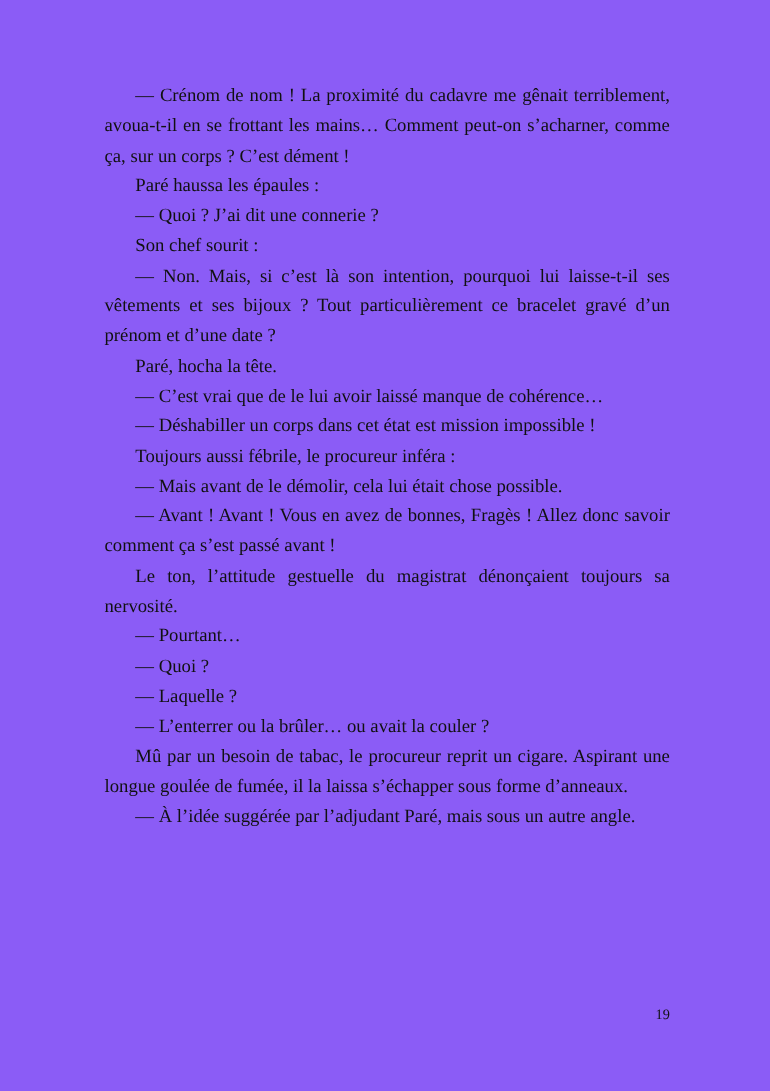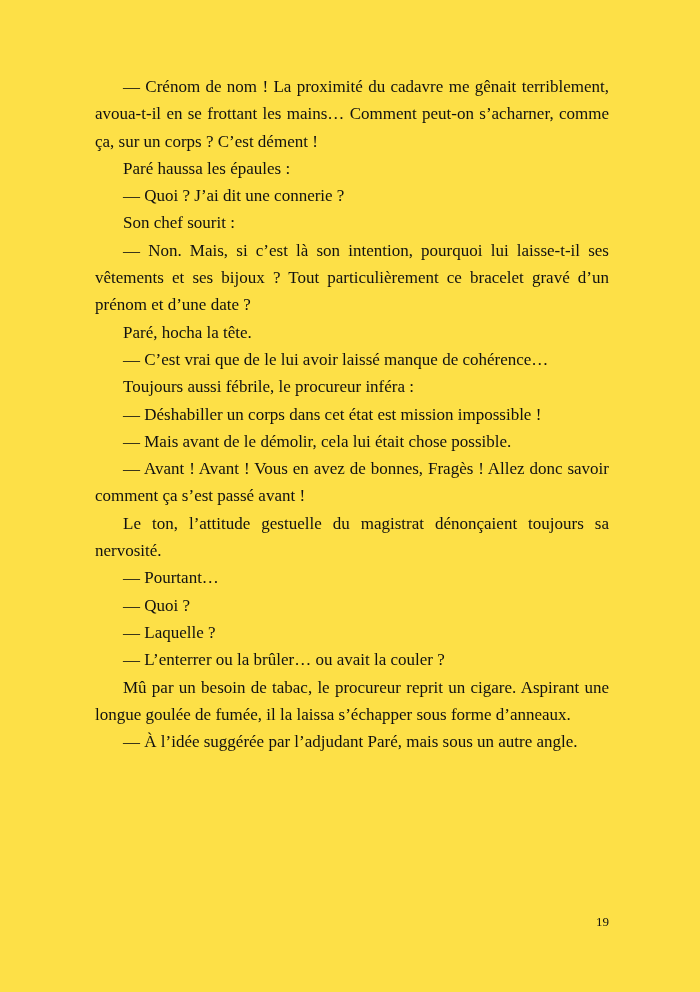--- a/index.html
+++ b/index.html
@@ -4,21 +4,21 @@
 <style>
   html, body {
     margin: 0;
     padding: 0;
     background: #ffffff;
   }
   .book-page {
     position: relative;
     width: 700px;
     height: 992px;
-    background: #fde047;
+    background: #8b5cf6;
     overflow: hidden;
     font-family: "Liberation Serif", "DejaVu Serif", serif;
     color: #111111;
   }
   .page-text {
     position: absolute;
     left: 95px;
     top: 73px;
     width: 514px;
     font-size: 17px;
@@ -45,22 +45,22 @@
 
 <div class="book-page">
   <div class="page-text">
     <p>— Crénom de nom ! La proximité du cadavre me gênait terriblement, avoua-t-il en se frottant les mains… Comment peut-on s’acharner, comme ça, sur un corps ? C’est dément !</p>
     <p>Paré haussa les épaules :</p>
     <p>— Quoi ? J’ai dit une connerie ?</p>
     <p>Son chef sourit :</p>
     <p>— Non. Mais, si c’est là son intention, pourquoi lui laisse-t-il ses vêtements et ses bijoux ? Tout particulièrement ce bracelet gravé d’un prénom et d’une date ?</p>
     <p>Paré, hocha la tête.</p>
     <p>— C’est vrai que de le lui avoir laissé manque de cohérence…</p>
+    <p>— Déshabiller un corps dans cet état est mission impossible !</p>
     <p>Toujours aussi fébrile, le procureur inféra :</p>
-    <p>— Déshabiller un corps dans cet état est mission impossible !</p>
     <p>— Mais avant de le démolir, cela lui était chose possible.</p>
     <p>— Avant ! Avant ! Vous en avez de bonnes, Fragès ! Allez donc savoir comment ça s’est passé avant !</p>
     <p>Le ton, l’attitude gestuelle du magistrat dénonçaient toujours sa nervosité.</p>
     <p>— Pourtant…</p>
     <p>— Quoi ?</p>
     <p>— Laquelle ?</p>
     <p>— L’enterrer ou la brûler… ou avait la couler ?</p>
     <p>Mû par un besoin de tabac, le procureur reprit un cigare. Aspirant une longue goulée de fumée, il la laissa s’échapper sous forme d’anneaux.</p>
     <p>— À l’idée suggérée par l’adjudant Paré, mais sous un autre angle.</p>
   </div>

